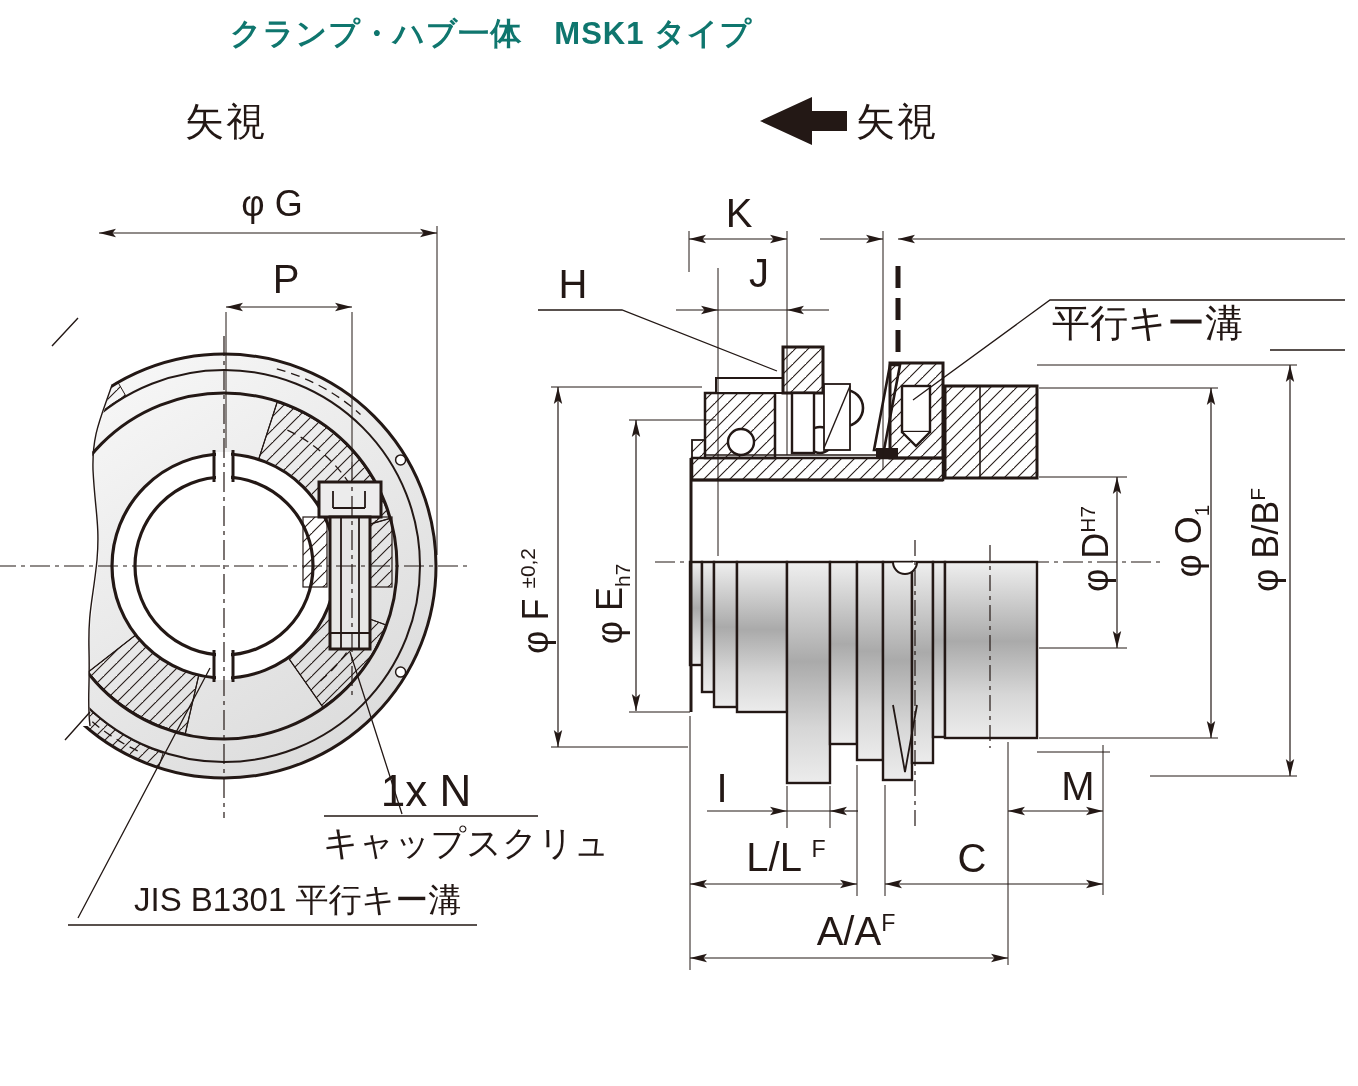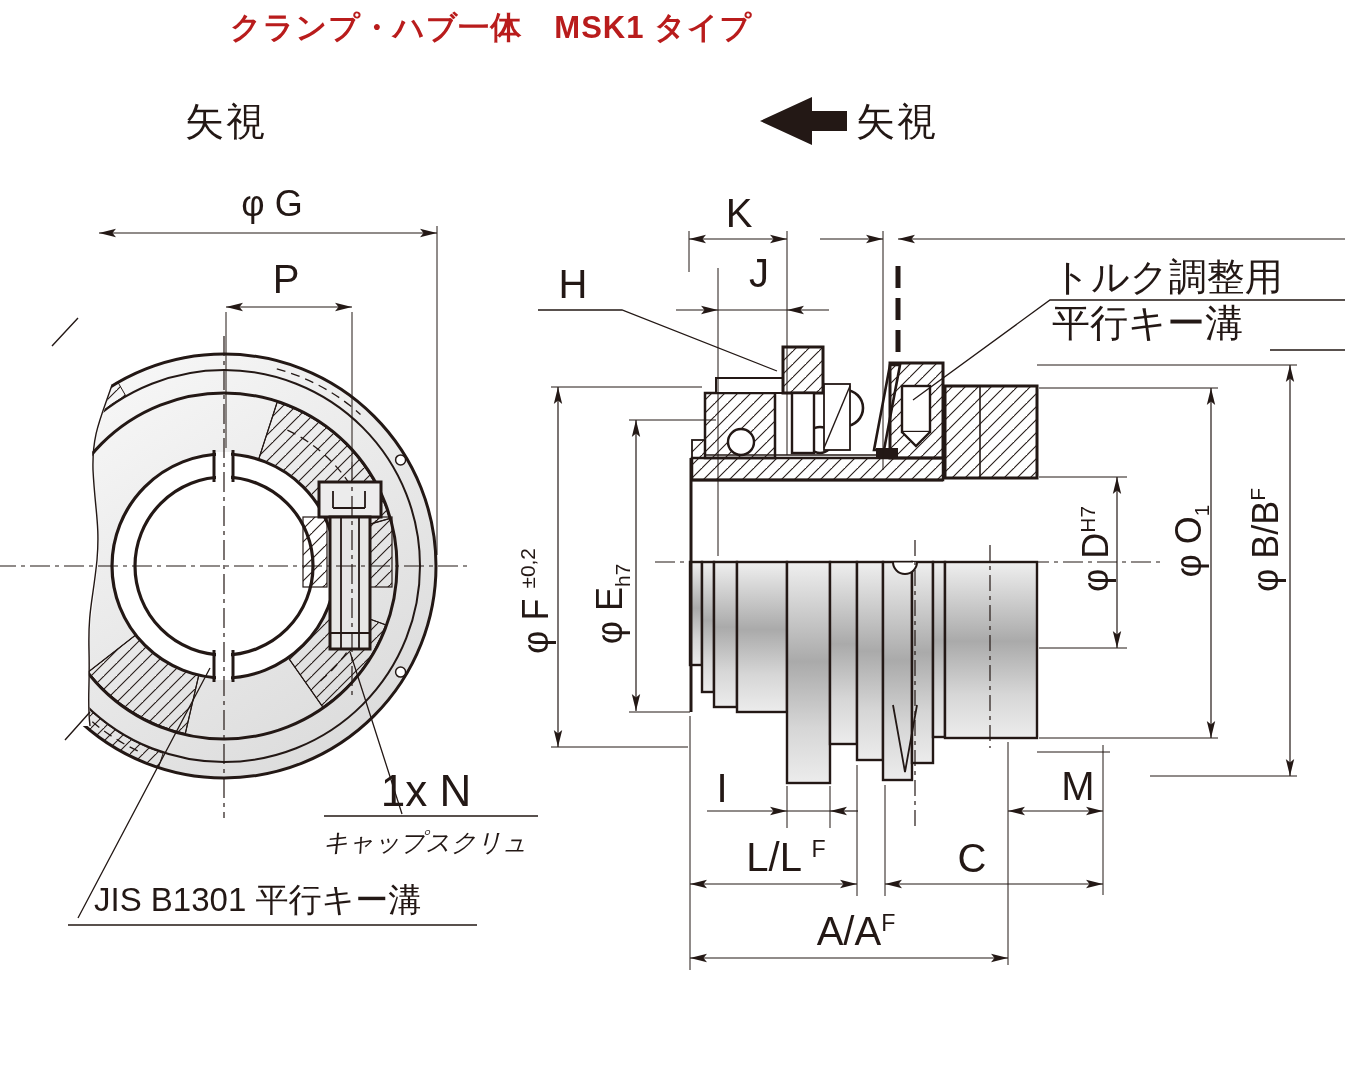--- a/index.html
+++ b/index.html
@@ -10,22 +10,22 @@
   .stage svg{position:absolute;left:0;top:0;}
   .t{position:absolute;white-space:nowrap;transform:translate(0,-50%);line-height:1;}
   .tc{position:absolute;white-space:nowrap;transform:translate(-50%,-50%);line-height:1;}
   .rot{position:absolute;white-space:nowrap;transform:translate(-50%,-50%) rotate(-90deg);line-height:1;}
   .title{font-weight:bold;font-size:31px;letter-spacing:1px;}
   .view-label{font-size:39px;letter-spacing:2px;}
   .dim{font-size:40px;}
   .dim-s{font-size:36px;}
   .note{font-size:23px;letter-spacing:-1px;}
   .callout{font-size:38px;}
-  .callout-s{font-size:25px;font-style:italic;}
-  .jis{font-size:33px;}
+  .callout-s{font-size:35px;}
+  .jis{font-size:33px;margin-left:40px;}
   .opt{font-size:26px;letter-spacing:-1px;}
   .qty{font-size:44px;}
   sup{font-size:58%;vertical-align:super;}
   sub{font-size:58%;vertical-align:sub;}
 </style>
 </head>
 <body>
 
 <div class="stage">
 
@@ -199,26 +199,25 @@
 
     <line x1="885" y1="884" x2="1103" y2="884" stroke-width="1.2" marker-start="url(#ah)" marker-end="url(#ah)"></line>
     <path d="M885,785 V896" stroke-width="1"></path>
 
     <line x1="690" y1="958" x2="1008" y2="958" stroke-width="1.2" marker-start="url(#ah)" marker-end="url(#ah)"></line>
   </g>
 
   <polygon points="760,121 812,97 812,111 847,111 847,131 812,131 812,145" fill="#231815"></polygon>
 </svg>
 
-<div class="t title" style="left:230px;top:27px;color:#b91c1c">クランプ・ハブ一体　MSK1 タイプ</div>
+<div class="t title" style="left:230px;top:33px;color:#0f766e">クランプ・ハブ一体　MSK1 タイプ</div>
 
 <div class="t view-label" style="left:185px;top:121px">矢視</div>
 <div class="t view-label" style="left:856px;top:121px">矢視</div>
 
-<div class="t callout" style="left:1052px;top:277px">トルク調整用</div>
 <div class="t callout" style="left:1052px;top:323px">平行キー溝</div>
 
 <div class="tc dim-s" style="left:272px;top:204px">φ G</div>
 <div class="tc dim" style="left:286px;top:279px">P</div>
 <div class="tc dim" style="left:739px;top:213px">K</div>
 <div class="tc dim" style="left:759px;top:273px">J</div>
 <div class="tc dim" style="left:573px;top:284px">H</div>
 
 <div class="rot dim-s" style="left:536px;top:601px"><span>φ F </span><sup>±0,2</sup></div>
 <div class="rot dim-s" style="left:613px;top:604px"><span>φ E</span><sub>h7</sub></div>

